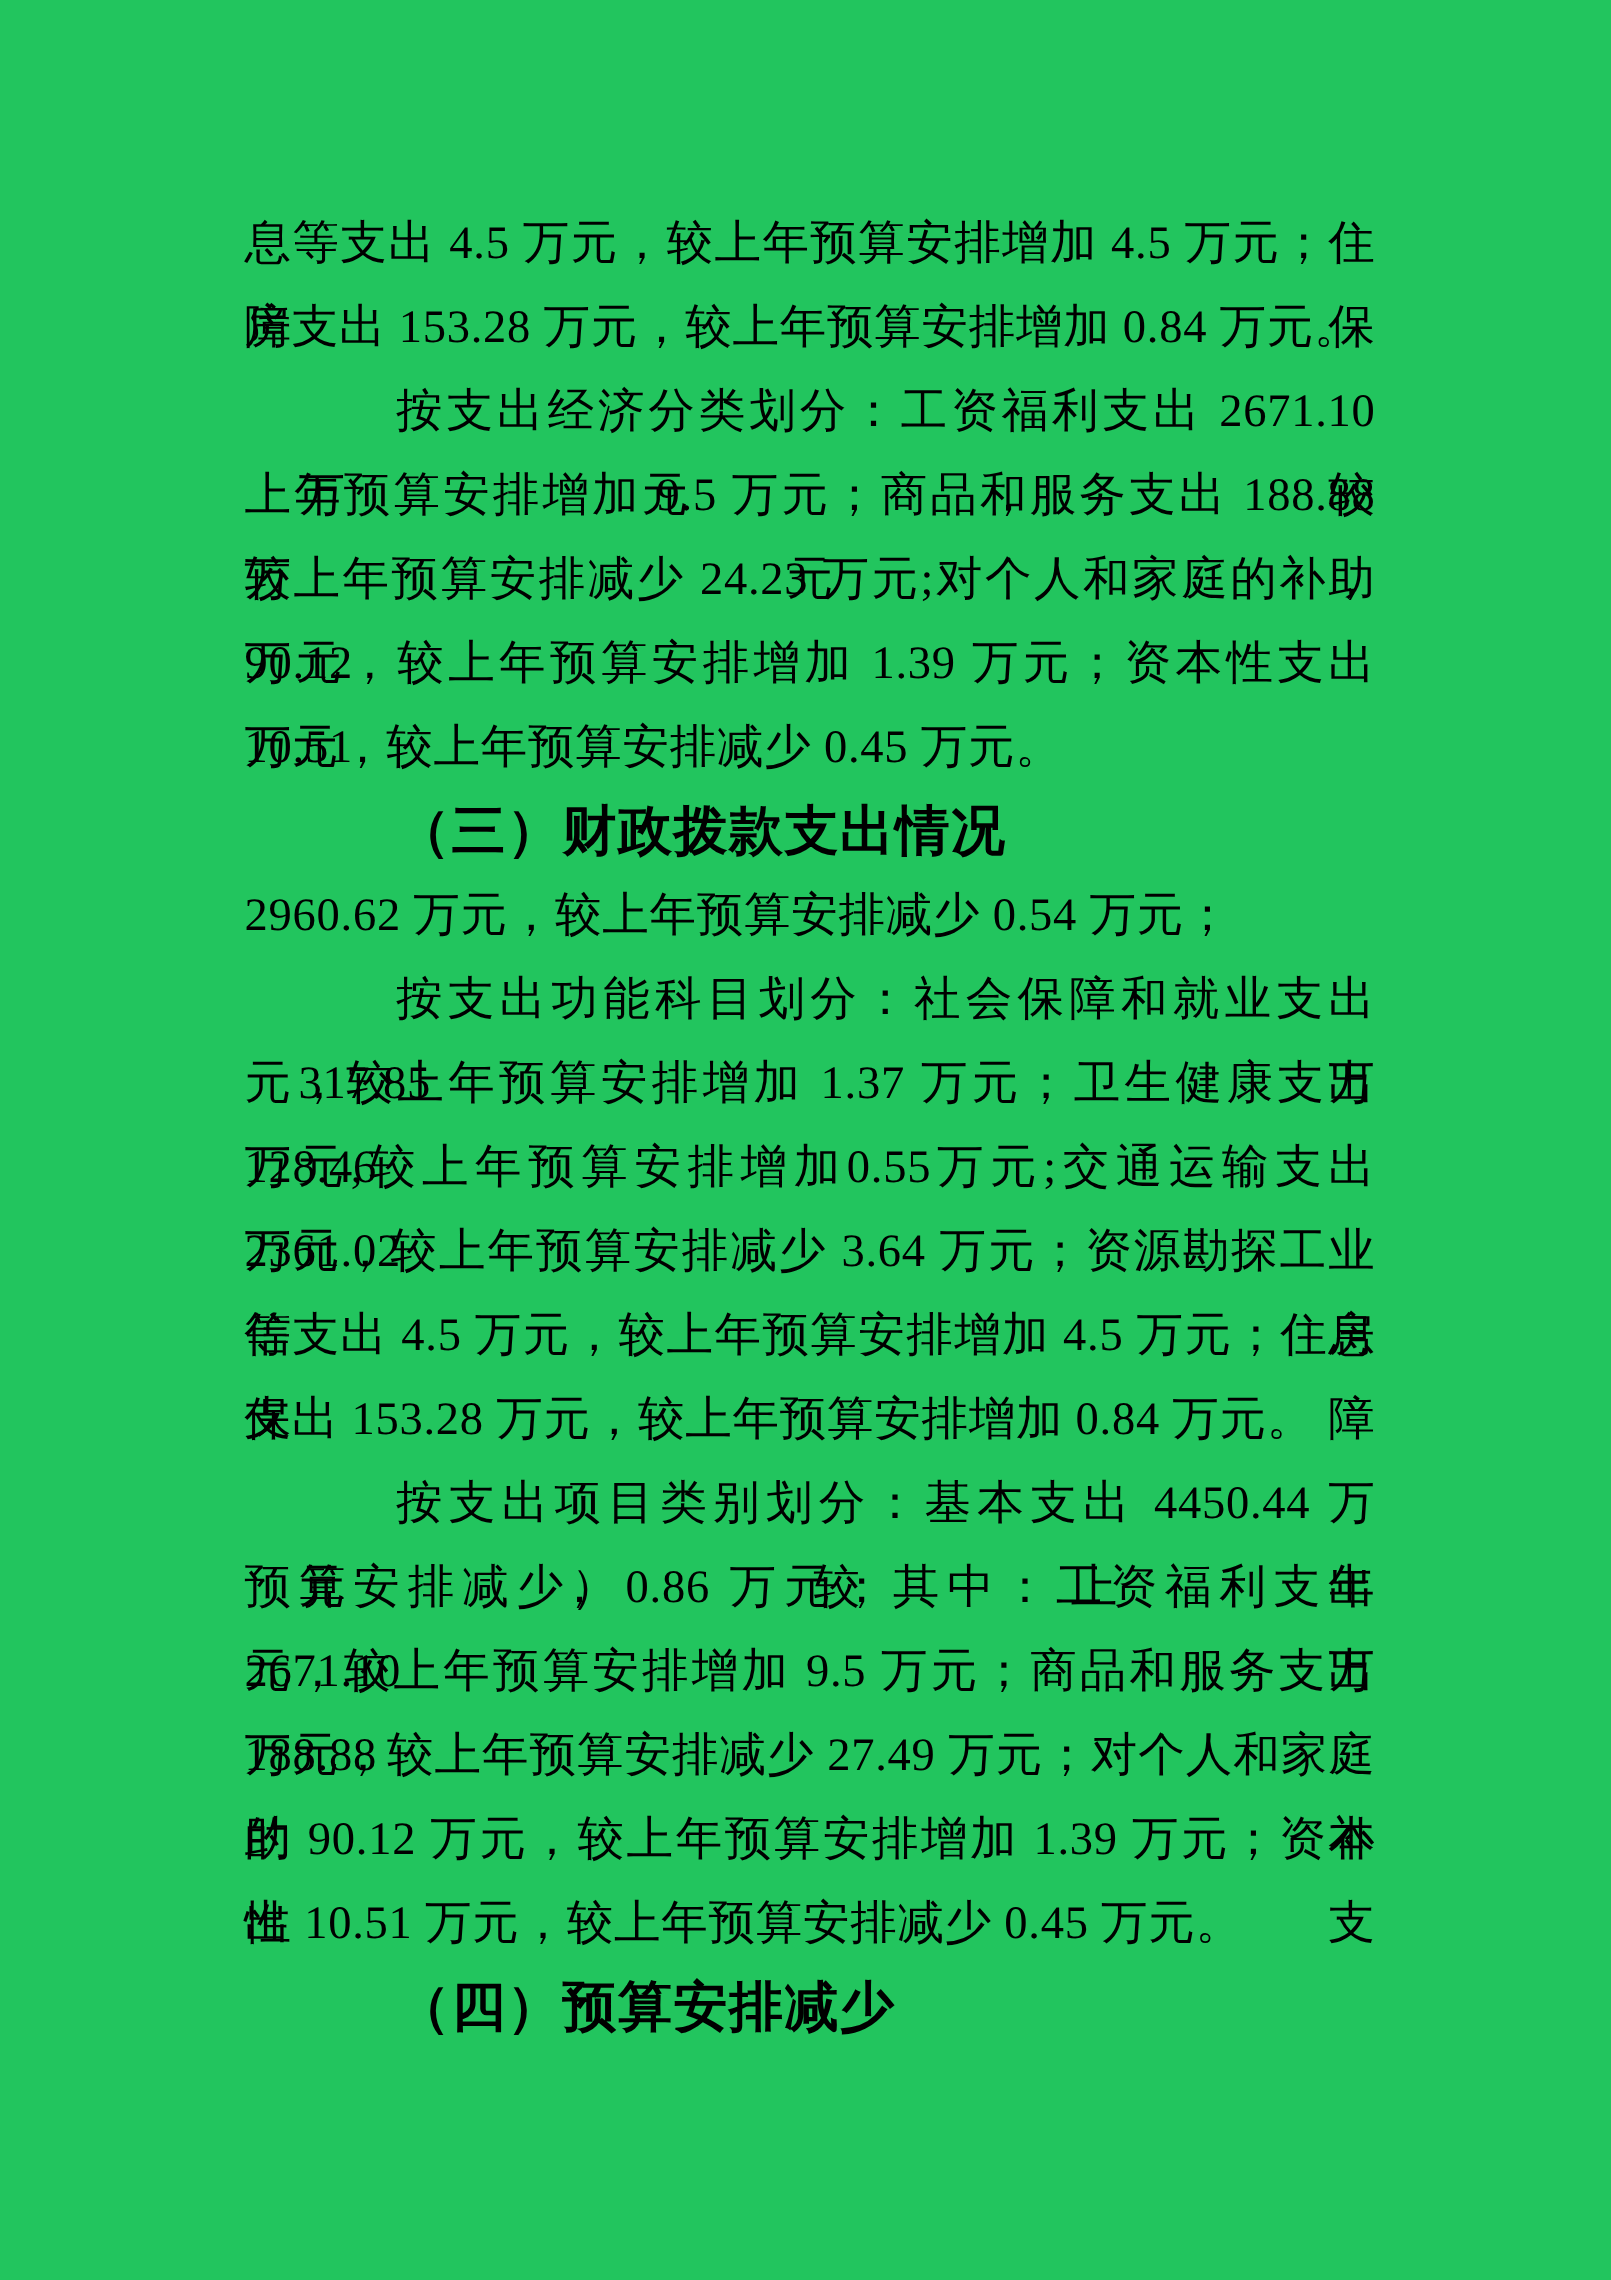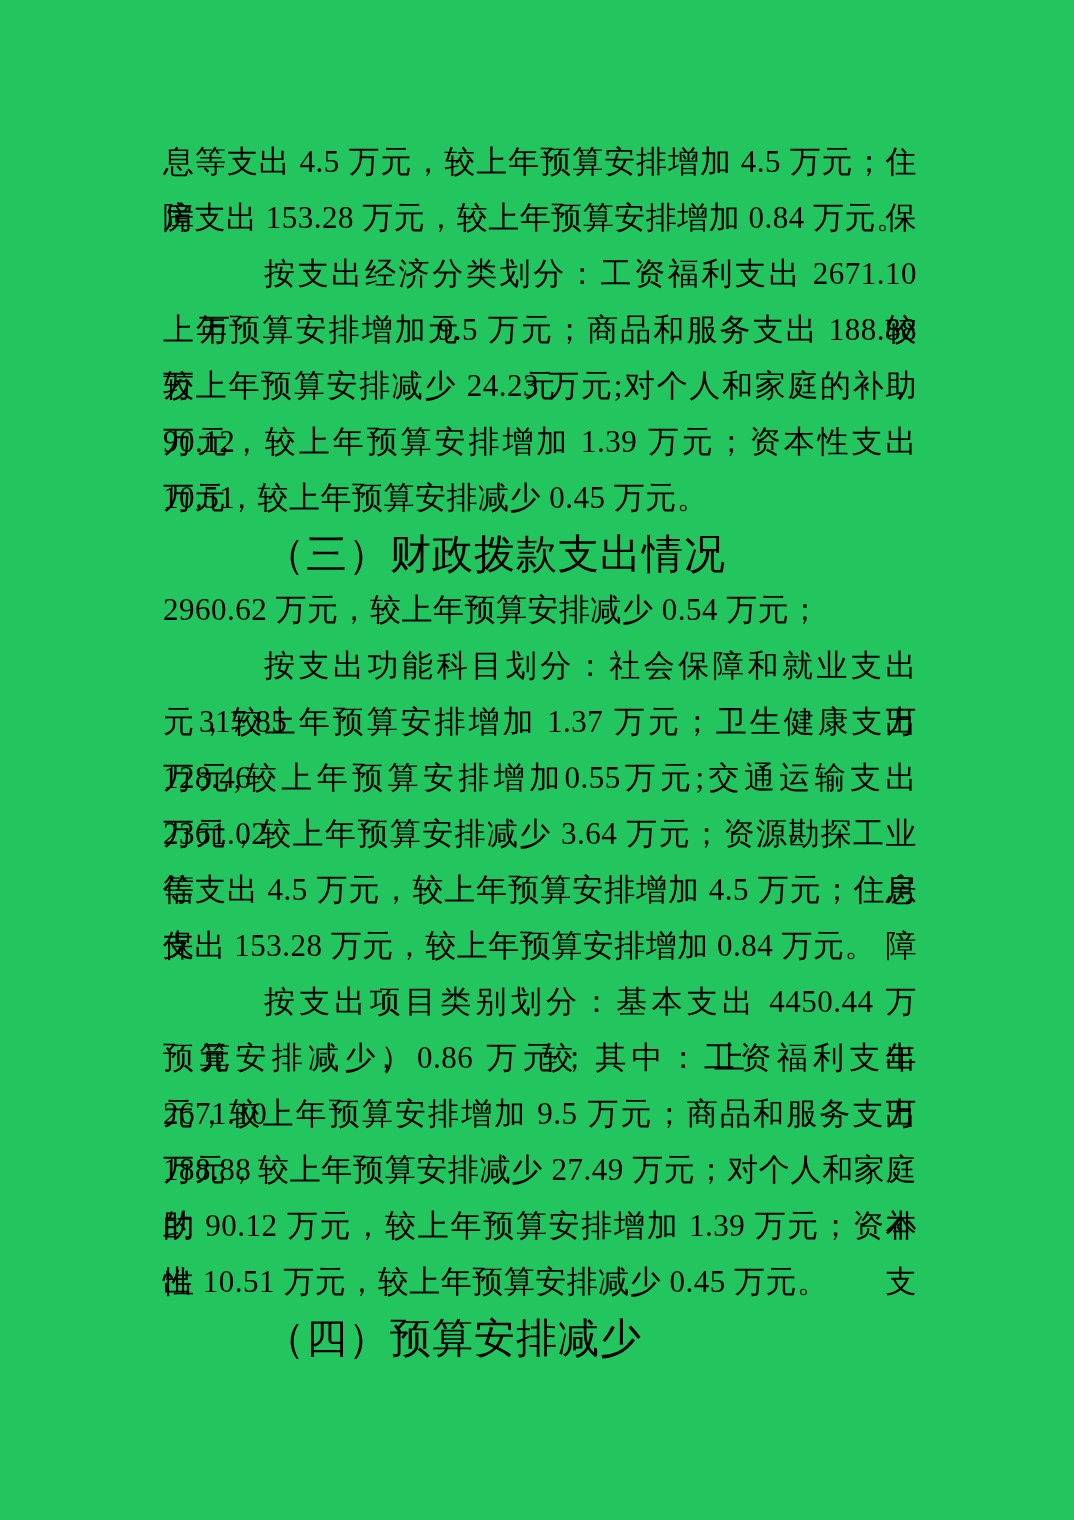--- a/index.html
+++ b/index.html
@@ -33,22 +33,22 @@
   .line.justify {
     text-align: justify;
     text-align-last: justify;
     text-justify: inter-character;
   }
   .line.indent {
     text-indent: 65px;
     margin-left: 36px;
   }
   .line.heading {
-    font-weight: normal;
-    font-size: 41px;
+    font-weight: bold;
+    font-size: 36px;
     letter-spacing: 1px;
   }
 </style>
 </head>
 <body>
 
 <div class="page">
   <div class="text-block">
       <div class="line justify">息等支出 4.5 万元，较上年预算安排增加 4.5 万元；住房保</div>
       <div class="line">障支出 153.28 万元，较上年预算安排增加 0.84 万元。</div>

